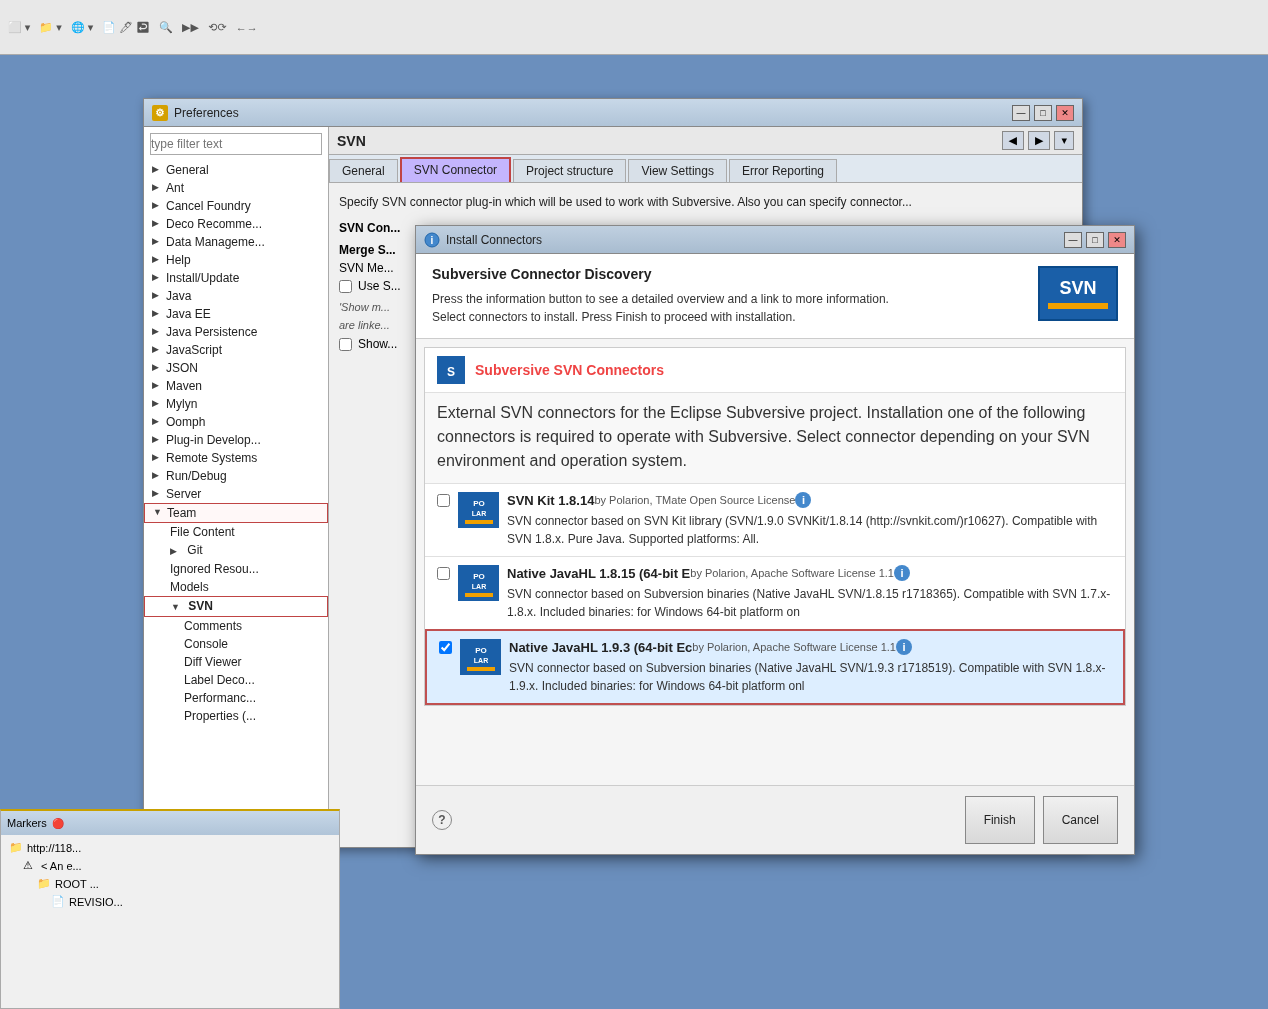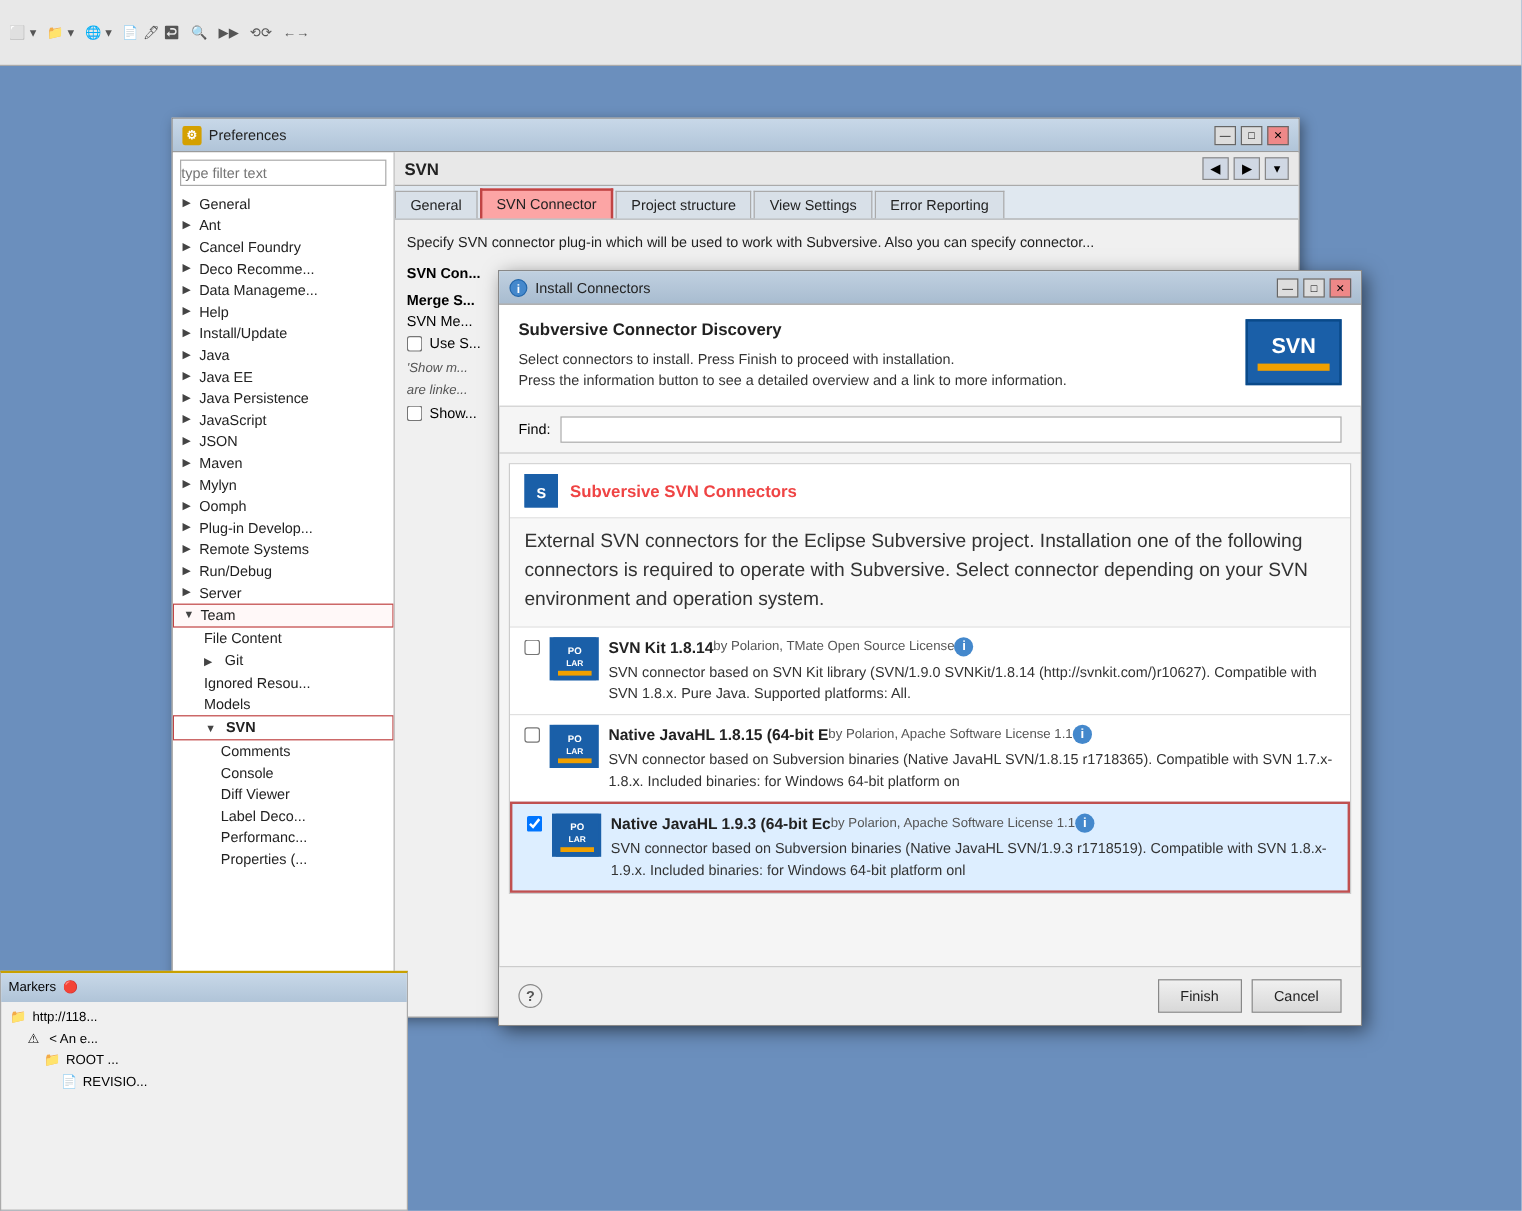--- a/index.html
+++ b/index.html
@@ -221,21 +221,21 @@
       border-bottom: none;
       background: #d8e0e8;
       cursor: pointer;
       font-size: 12px;
       color: #222;
       margin-right: 2px;
       margin-top: 4px;
     }
 
     .tab.active {
-      background: #fca5a5;
+      background: #c4b5fd;
       border-bottom: 1px solid #f0f0f0;
       margin-top: 2px;
     }
 
     .pref-description {
       font-size: 12px;
       color: #222;
       margin-bottom: 10px;
       line-height: 1.5;
     }
@@ -495,21 +495,21 @@
       color: #555;
       cursor: pointer;
     }
 
     .dialog-footer-buttons {
       display: flex;
       gap: 8px;
     }
 
     .dialog-btn {
-      padding: 6px 18px;
+      padding: 16px 18px;
       border: 1px solid #888;
       background: linear-gradient(to bottom, #f0f0f0, #d8d8d8);
       cursor: pointer;
       font-size: 12px;
       color: #222;
     }
 
     
     .markers-panel {
       position: absolute;
@@ -820,33 +820,29 @@
       <div class="win-btn">□</div>
       <div class="win-btn win-btn-close">✕</div>
     </div>
   </div>
 
   <div class="dialog-body">
 
     <div class="dialog-header-section">
       <div class="dialog-header-text">
         <h2>Subversive Connector Discovery</h2>
+        <p>Press the information button to see a detailed overview and a link to more information.</p>
         <p>Select connectors to install. Press Finish to proceed with installation.</p>
-        <p>Press the information button to see a detailed overview and a link to more information.</p>
       </div>
       <div class="svn-logo">
         <span>SVN</span>
         <div class="svn-logo-bar"></div>
       </div>
     </div>
 
-    <div class="find-row">
-      <span>Find:</span>
-      <input class="find-input" type="text" style="">
-    </div>
 
     <div class="connectors-list">
       <div class="connector-group">
         <div class="connector-group-header">
           <div class="connector-group-icon">
             <svg width="28" height="28" viewBox="0 0 28 28">
               <rect width="28" height="28" fill="#1a5fa8"></rect>
               <text x="14" y="20" text-anchor="middle" fill="white" font-size="12" font-weight="bold">S</text>
             </svg>
           </div>

